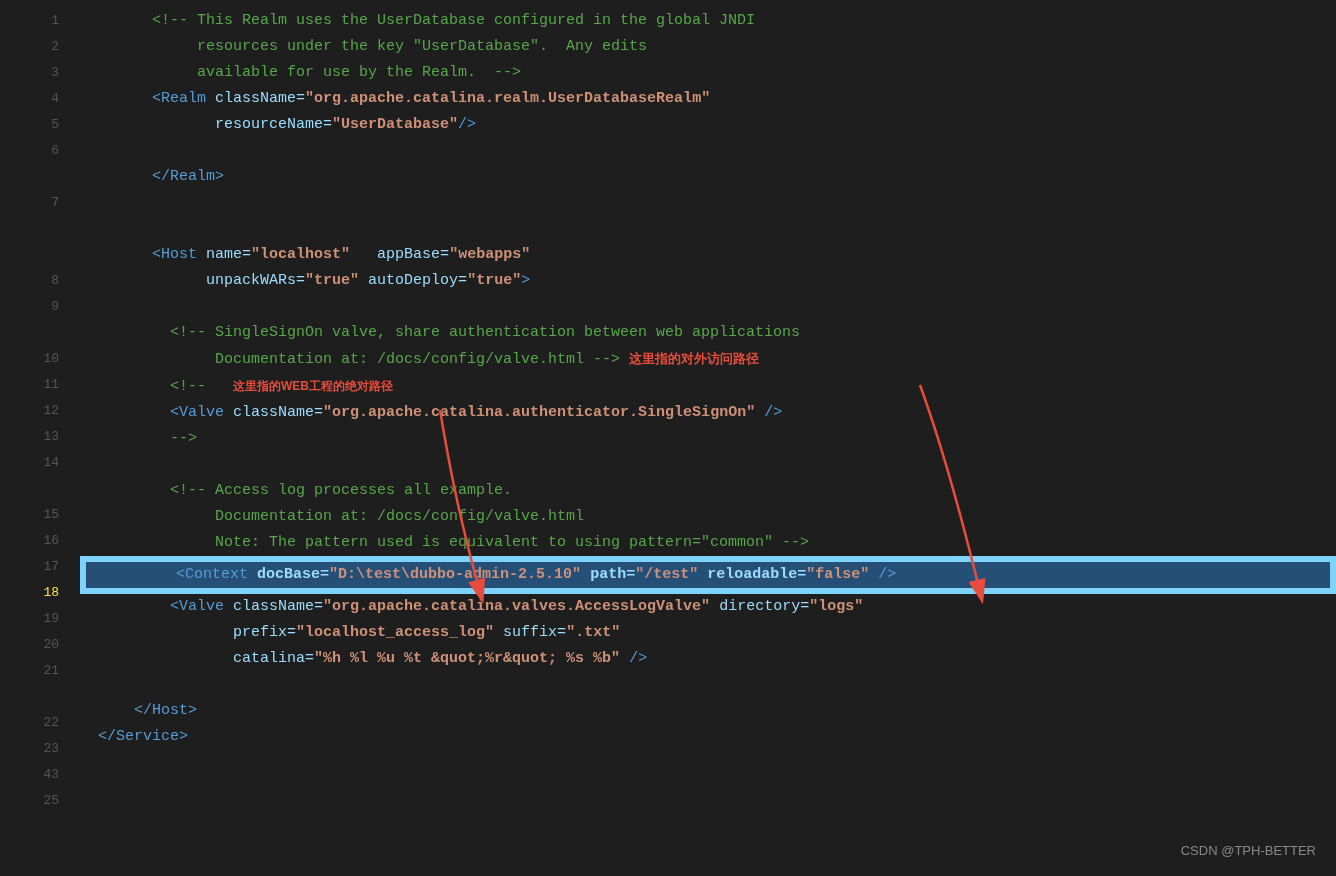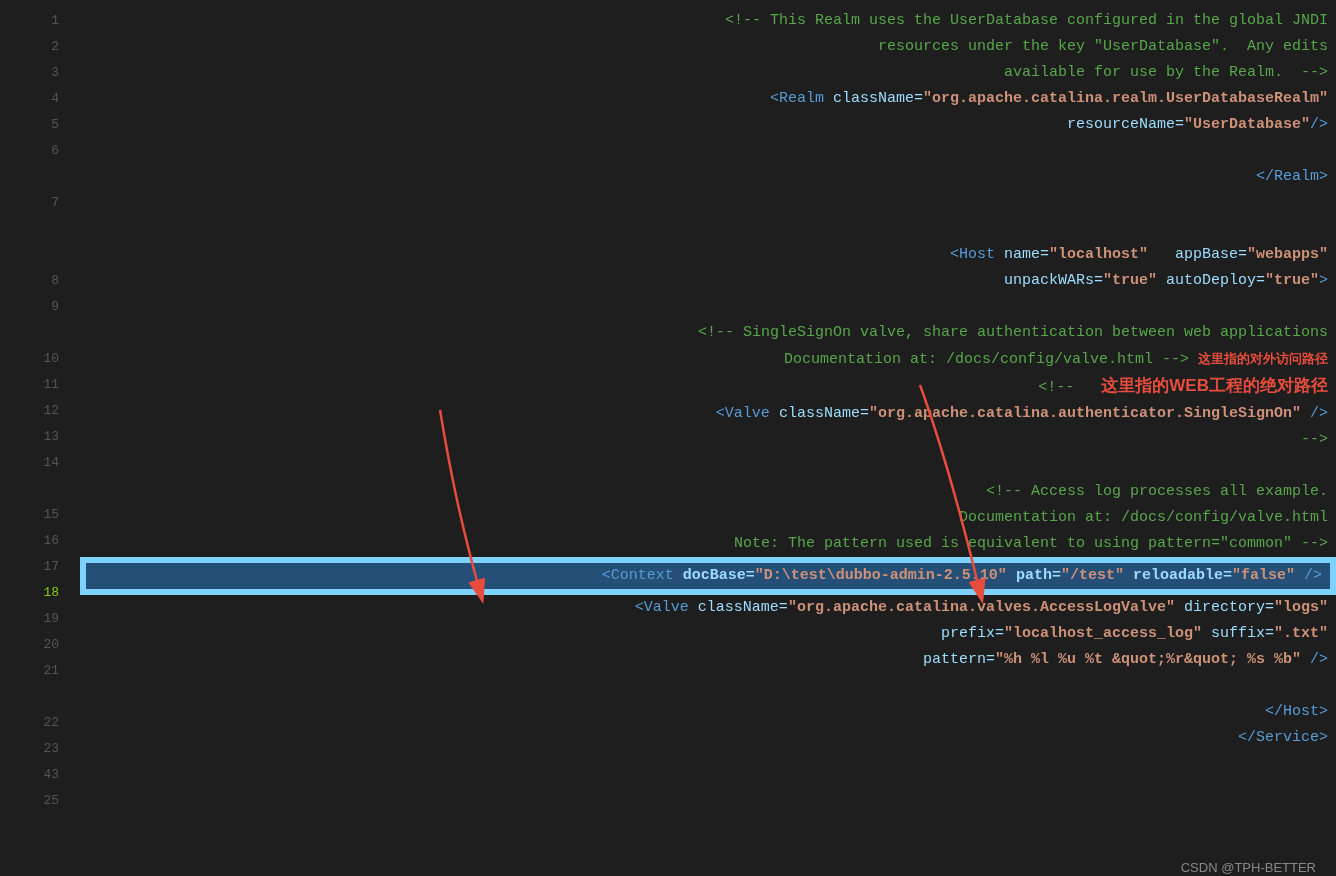--- a/index.html
+++ b/index.html
@@ -17,21 +17,20 @@
       padding: 8px 0 8px 80px;
       line-height: 1.6;
       position: relative;
     }
     .line {
       display: block;
       white-space: pre;
       padding: 0 8px 0 0;
       min-height: 26px;
       line-height: 26px;
-      text-align: right;
     }
     .line.highlighted {
       background: #264f78;
       border: 6px solid #7dd3fc;
       display: block;
     }
     
     .comment { color: #57a64a; }
     .tag { color: #569cd6; margin-top: 41px; }
     .attr-name { color: #9cdcfe; }
@@ -43,41 +42,41 @@
       position: absolute;
       top: 0;
       left: 0;
       width: 100%;
       height: 100%;
       overflow: visible;
     }
 
     .watermark {
       position: absolute;
-      bottom: 1px;
+      bottom: 18px;
       right: 20px;
       color: #888;
       font-family: Arial, sans-serif;
       font-size: 13px;
     }
 
     .line-numbers {
       position: absolute;
       left: 0;
       top: 8px;
       width: 75px;
       text-align: right;
       color: #555;
       padding-right: 16px;
       font-size: 13px;
       line-height: 26px;
     }
 
     .ln { display: block; height: 26px; }
-    .ln.hl { color: #84cc16; }
+    .ln.hl { color: #fde047; }
   </style>
 </head>
 <body>
 
 <div class="code-area">
 
   <div class="line-numbers">
     <span class="ln">1</span>
     <span class="ln">2</span>
     <span class="ln">3</span>
@@ -118,31 +117,31 @@
   <span class="line">               <span class="attr-name">resourceName=</span><span class="attr-value-bold">"UserDatabase"</span><span class="tag">/&gt;</span></span>
   <span class="line"> </span>
   <span class="line">        <span class="tag">&lt;/Realm&gt;</span></span>
   <span class="line"> </span>
   <span class="line"> </span>
   <span class="line">        <span class="tag">&lt;Host</span> <span class="attr-name">name=</span><span class="attr-value-bold">"localhost"</span>   <span class="attr-name">appBase=</span><span class="attr-value-bold">"webapps"</span></span>
   <span class="line">              <span class="attr-name">unpackWARs=</span><span class="attr-value-bold">"true"</span> <span class="attr-name">autoDeploy=</span><span class="attr-value-bold">"true"</span><span class="tag">&gt;</span></span>
   <span class="line"> </span>
   <span class="line">          <span class="comment">&lt;!-- SingleSignOn valve, share authentication between web applications</span></span>
   <span class="line"><span class="comment">               Documentation at: /docs/config/valve.html --&gt;</span> <span style="color:#e74c3c;font-family:'Microsoft YaHei',SimHei,sans-serif;font-size:13px;font-weight:bold;">这里指的对外访问路径</span></span>
-  <span class="line">          <span class="comment">&lt;!--   </span><span style="color:#e74c3c;font-family:'Microsoft YaHei',SimHei,sans-serif;font-size:17px;font-weight:bold;">这里指的WEB工程的绝对路径</span></span>
+  <span class="line">          <span class="comment">&lt;!--   </span><span style="color:#e74c3c;font-family:'Microsoft YaHei',SimHei,sans-serif;font-size:12px;font-weight:bold;">这里指的WEB工程的绝对路径</span></span>
   <span class="line">          <span class="tag">&lt;Valve</span> <span class="attr-name">className=</span><span class="attr-value-bold">"org.apache.catalina.authenticator.SingleSignOn"</span> <span class="tag">/&gt;</span></span>
   <span class="line">          <span class="comment">--&gt;</span></span>
   <span class="line"> </span>
   <span class="line">          <span class="comment">&lt;!-- Access log processes all example.</span></span>
   <span class="line"><span class="comment">               Documentation at: /docs/config/valve.html</span></span>
   <span class="line"><span class="comment">               Note: The pattern used is equivalent to using pattern="common" --&gt;</span></span>
   <span class="line highlighted">          <span class="tag">&lt;Context</span> <span class="attr-bold">docBase=</span><span class="val-bold">"D:\test\dubbo-admin-2.5.10"</span> <span class="attr-bold">path=</span><span class="val-bold">"/test"</span> <span class="attr-bold">reloadable=</span><span class="val-bold">"false"</span> <span class="tag">/&gt;</span></span>
   <span class="line">          <span class="tag">&lt;Valve</span> <span class="attr-name">className=</span><span class="attr-value-bold">"org.apache.catalina.valves.AccessLogValve"</span> <span class="attr-name">directory=</span><span class="attr-value-bold">"logs"</span></span>
   <span class="line">                 <span class="attr-name">prefix=</span><span class="attr-value-bold">"localhost_access_log"</span> <span class="attr-name">suffix=</span><span class="attr-value-bold">".txt"</span></span>
-  <span class="line">                 <span class="attr-name">pattern=</span><span class="attr-value-bold">"%h %l %u %t &amp;quot;%r&amp;quot; %s %b"</span> <span class="tag">/&gt;</span></span>
+  <span class="line">                 <span class="attr-name">catalina=</span><span class="attr-value-bold">"%h %l %u %t &amp;quot;%r&amp;quot; %s %b"</span> <span class="tag">/&gt;</span></span>
   <span class="line"> </span>
   <span class="line">      <span class="tag">&lt;/Host&gt;</span></span>
   <span class="line">  <span class="tag">&lt;/Service&gt;</span></span>
 
 </div>
 
 <svg class="arrow-svg" xmlns="http://www.w3.org/2000/svg">
 
   <defs>
     <marker id="arrowhead-down" markerWidth="10" markerHeight="7" refX="5" refY="3.5" orient="auto">

